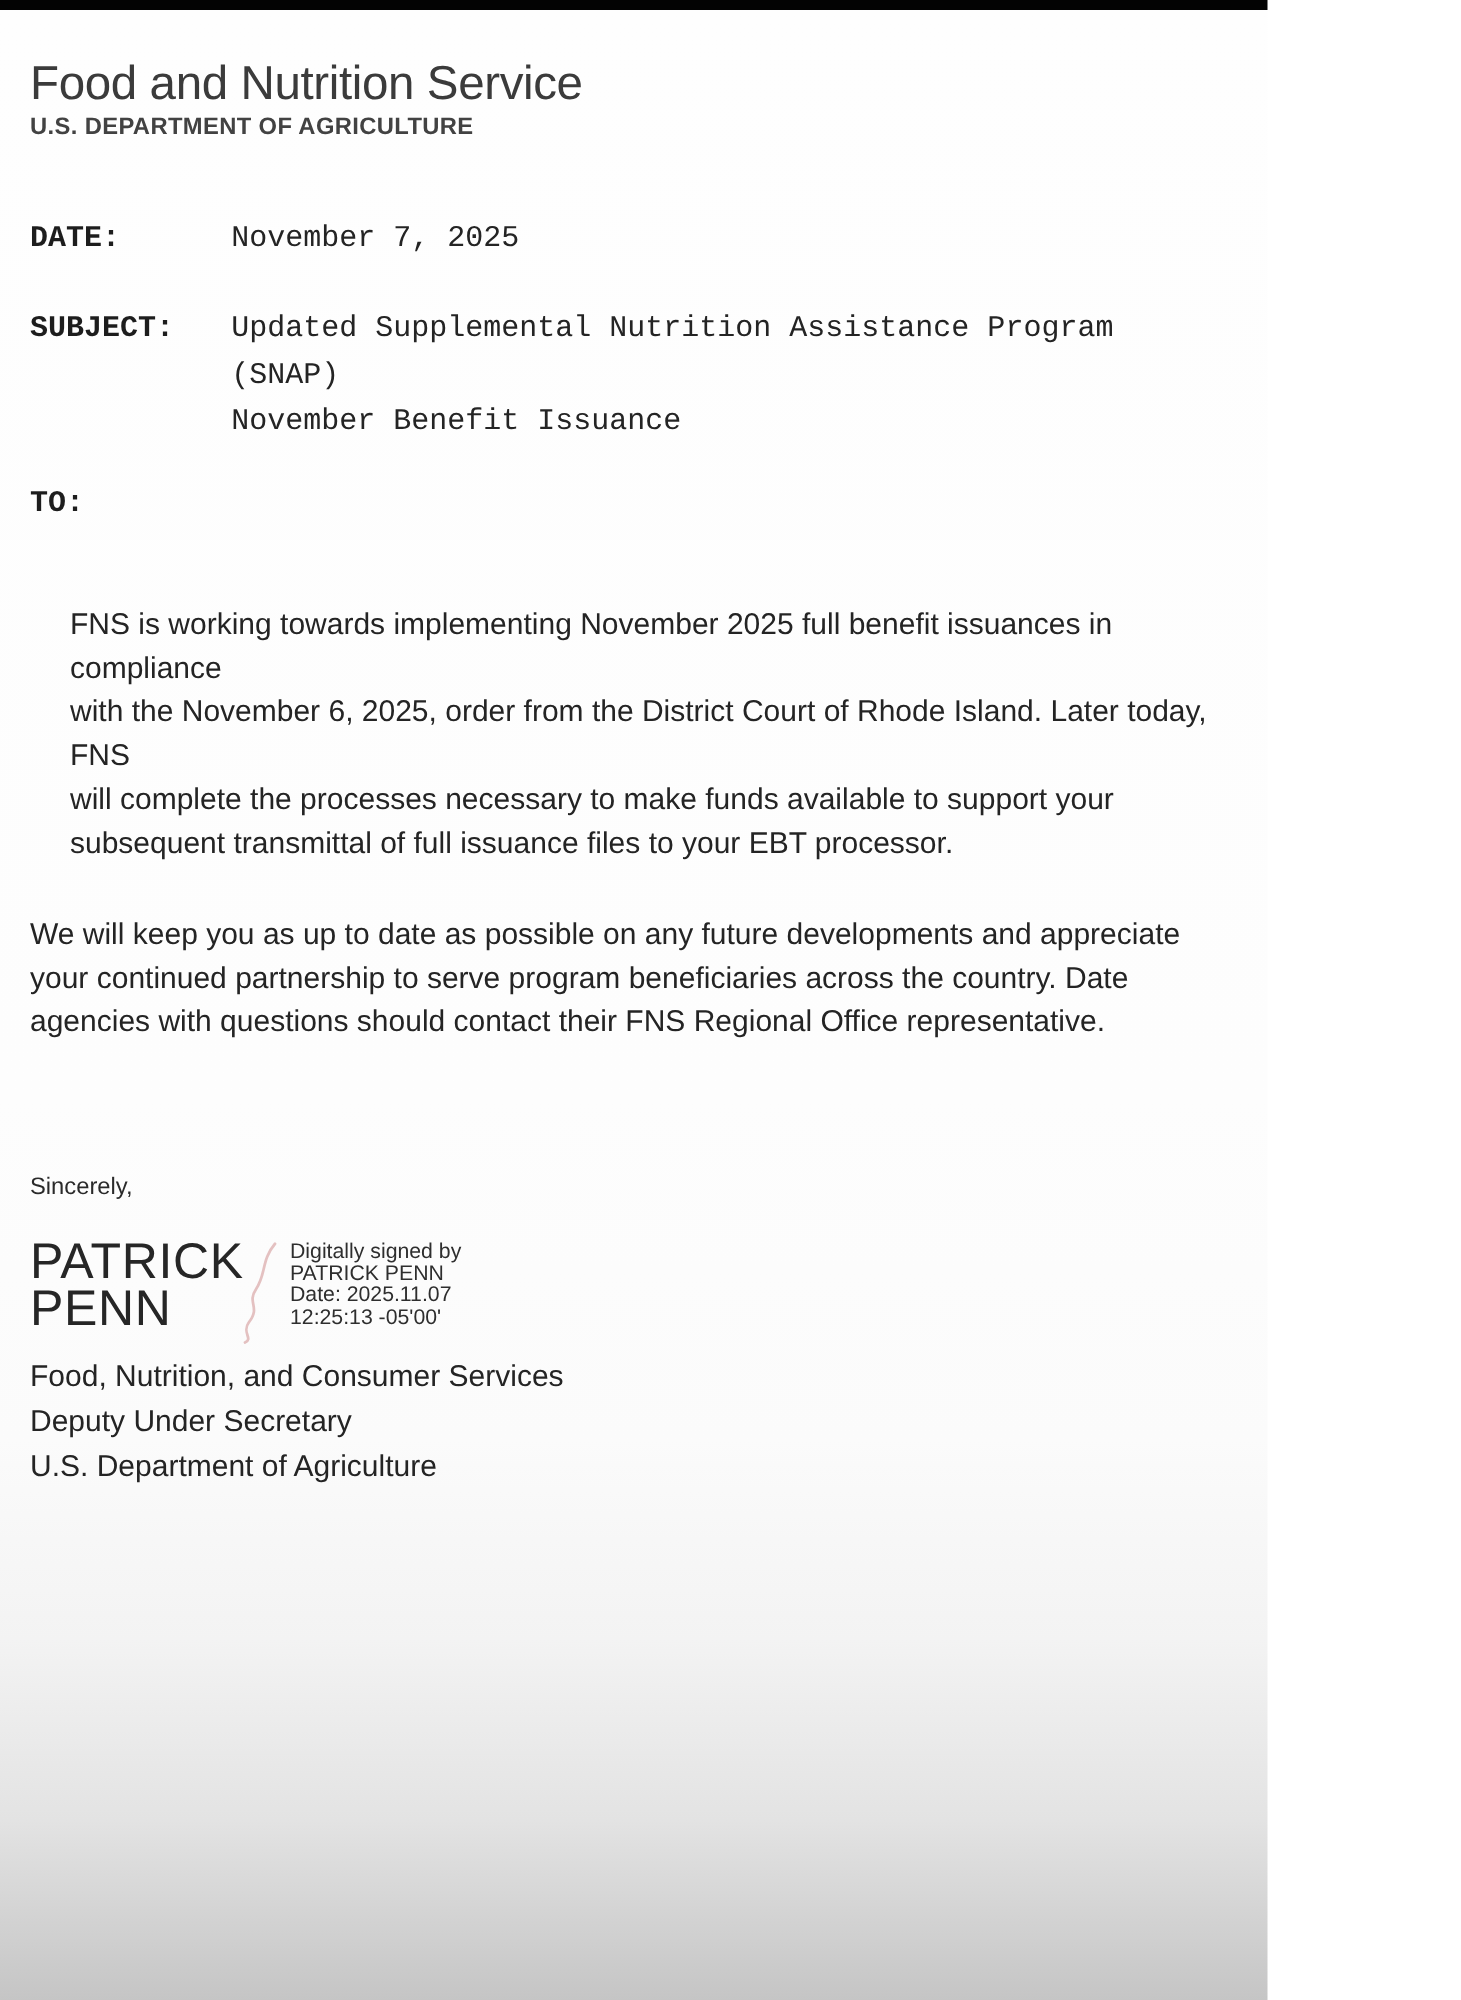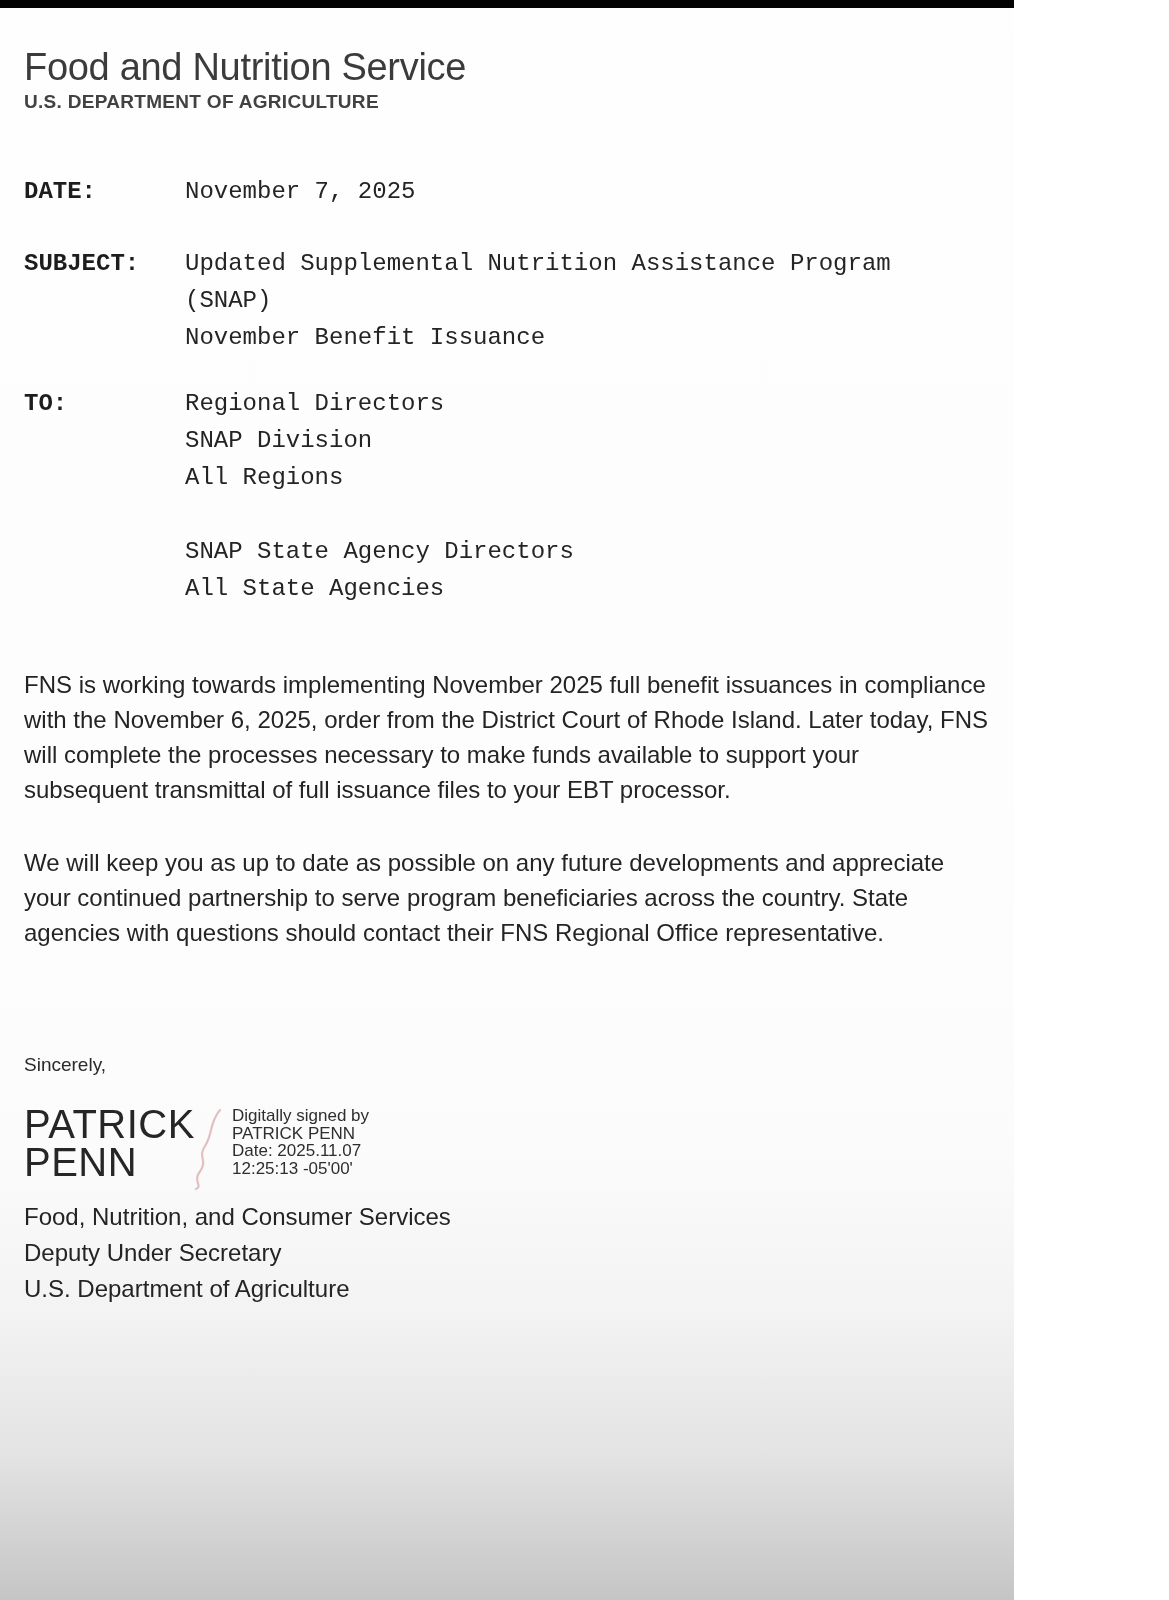--- a/index.html
+++ b/index.html
@@ -46,21 +46,21 @@
   .row-date{margin-bottom:35px;}
   .row-subject{margin-bottom:29px;}
   
   .para{
     margin:0;
     font-size:24px;line-height:35px;
     white-space:pre-line;
     color:#242424;
     max-width:1125px;
   }
-  .para-1{margin-top:60px;}
+  .para-1{margin-top:60px;margin-left:32px;}
   .para-2{margin-top:38px;}
   
   .valediction{
     margin-top:97px;
     font-size:19px;line-height:35px;color:#2a2a2a;
   }
   .signature-row{
     margin-top:23px;
     display:flex;align-items:flex-start;
   }
@@ -105,35 +105,29 @@
         <div class="label">DATE:</div>
         <div class="value">November 7, 2025</div>
       </div>
       <div class="meta-row row-subject">
         <div class="label">SUBJECT:</div>
         <div class="value">Updated Supplemental Nutrition Assistance Program (SNAP)
 November Benefit Issuance</div>
       </div>
       <div class="meta-row">
         <div class="label">TO:</div>
-        <div class="value">Regional Directors
-SNAP Division
-All Regions
-
-SNAP State Agency Directors
-All State Agencies</div>
       </div>
     </div>
 
     <p class="para para-1">FNS is working towards implementing November 2025 full benefit issuances in compliance
 with the November 6, 2025, order from the District Court of Rhode Island. Later today, FNS
 will complete the processes necessary to make funds available to support your
 subsequent transmittal of full issuance files to your EBT processor.</p>
     <p class="para para-2">We will keep you as up to date as possible on any future developments and appreciate
-your continued partnership to serve program beneficiaries across the country. State
+your continued partnership to serve program beneficiaries across the country. Date
 agencies with questions should contact their FNS Regional Office representative.</p>
 
     <div class="valediction">Sincerely,</div>
 
     <div class="signature-row">
       <div class="sig-big-name">PATRICK
 PENN</div>
       <svg class="sig-flourish" width="50" height="84" viewBox="0 0 50 84">
         <path id="flourish-path" d="M38,3 C27,16 31,27 23,39 C15,51 27,53 17,66 C11,74 21,79 14,82" fill="none" stroke="#cf8f8f" stroke-width="2.2" stroke-linecap="round" opacity="0.55"></path>
       </svg>

